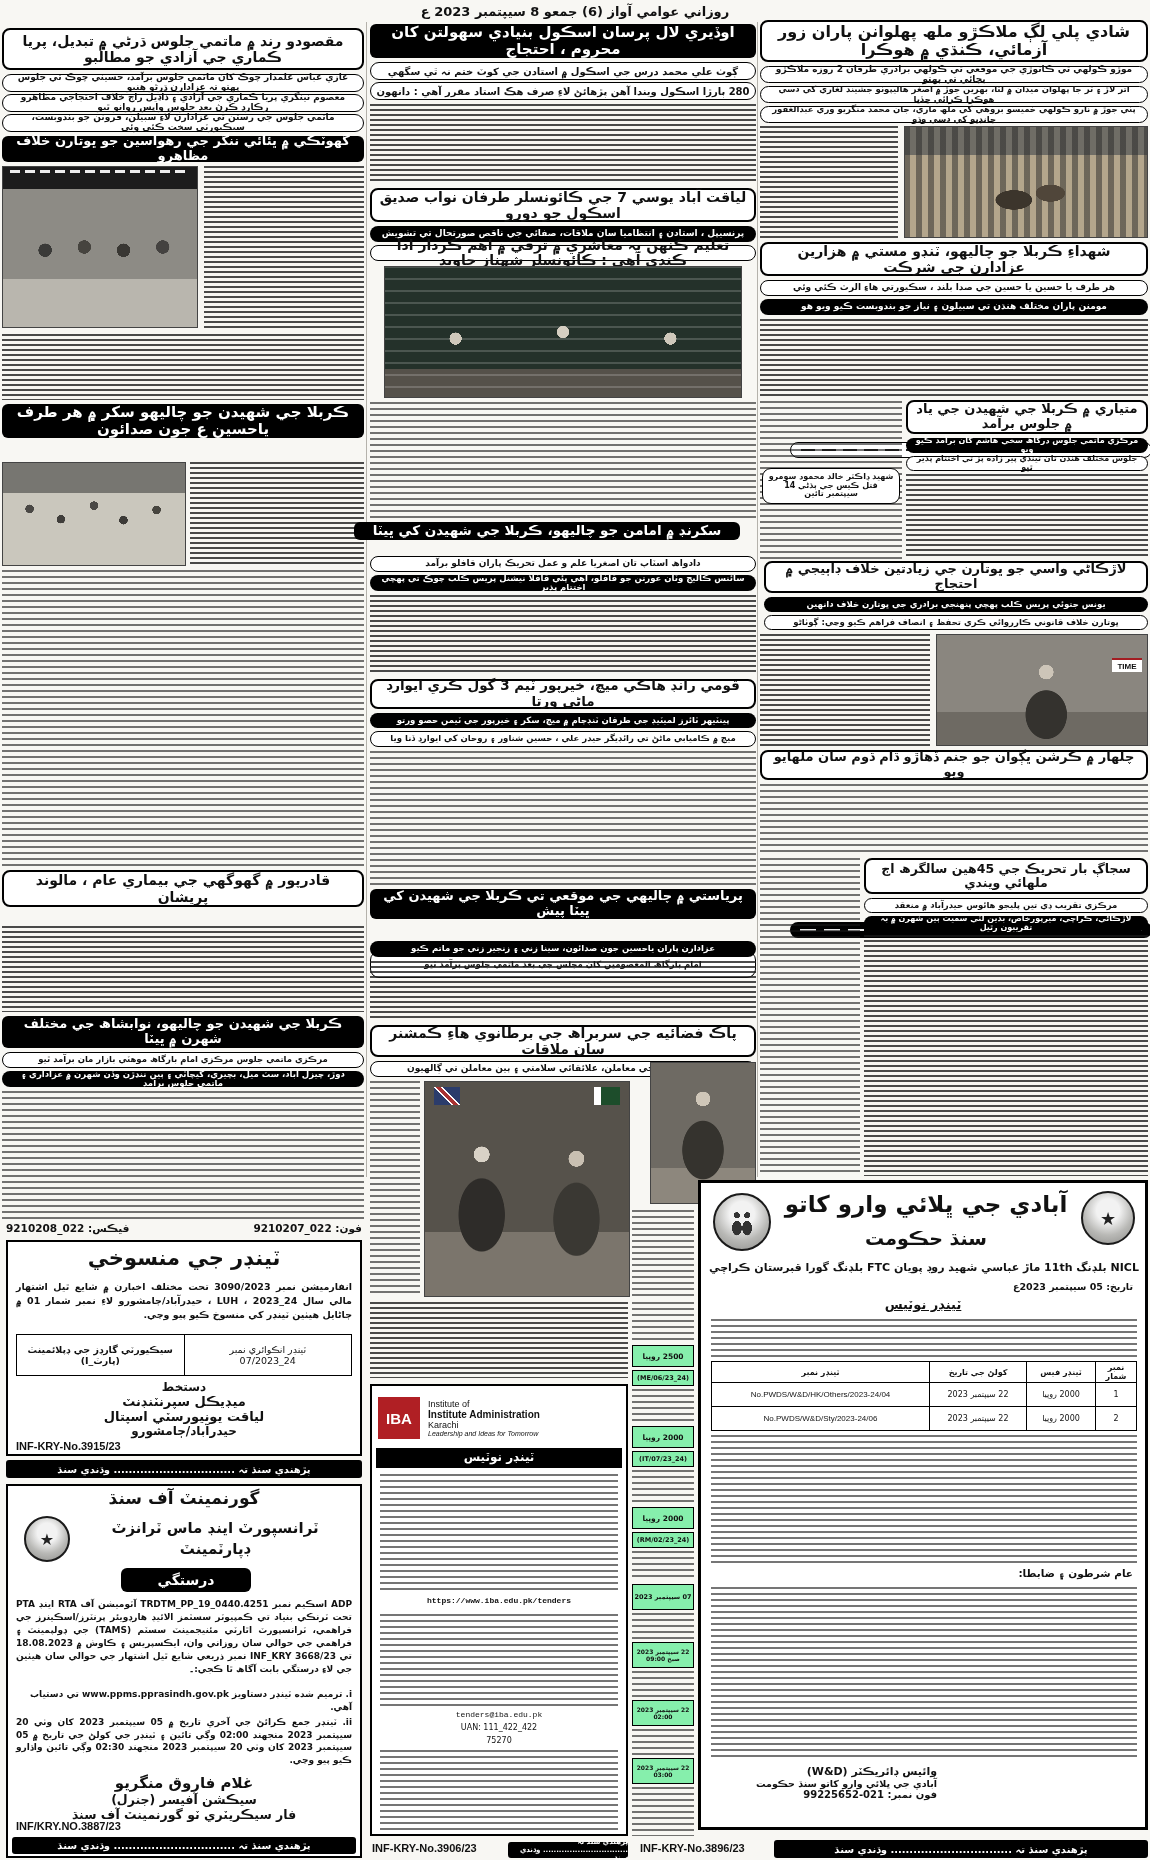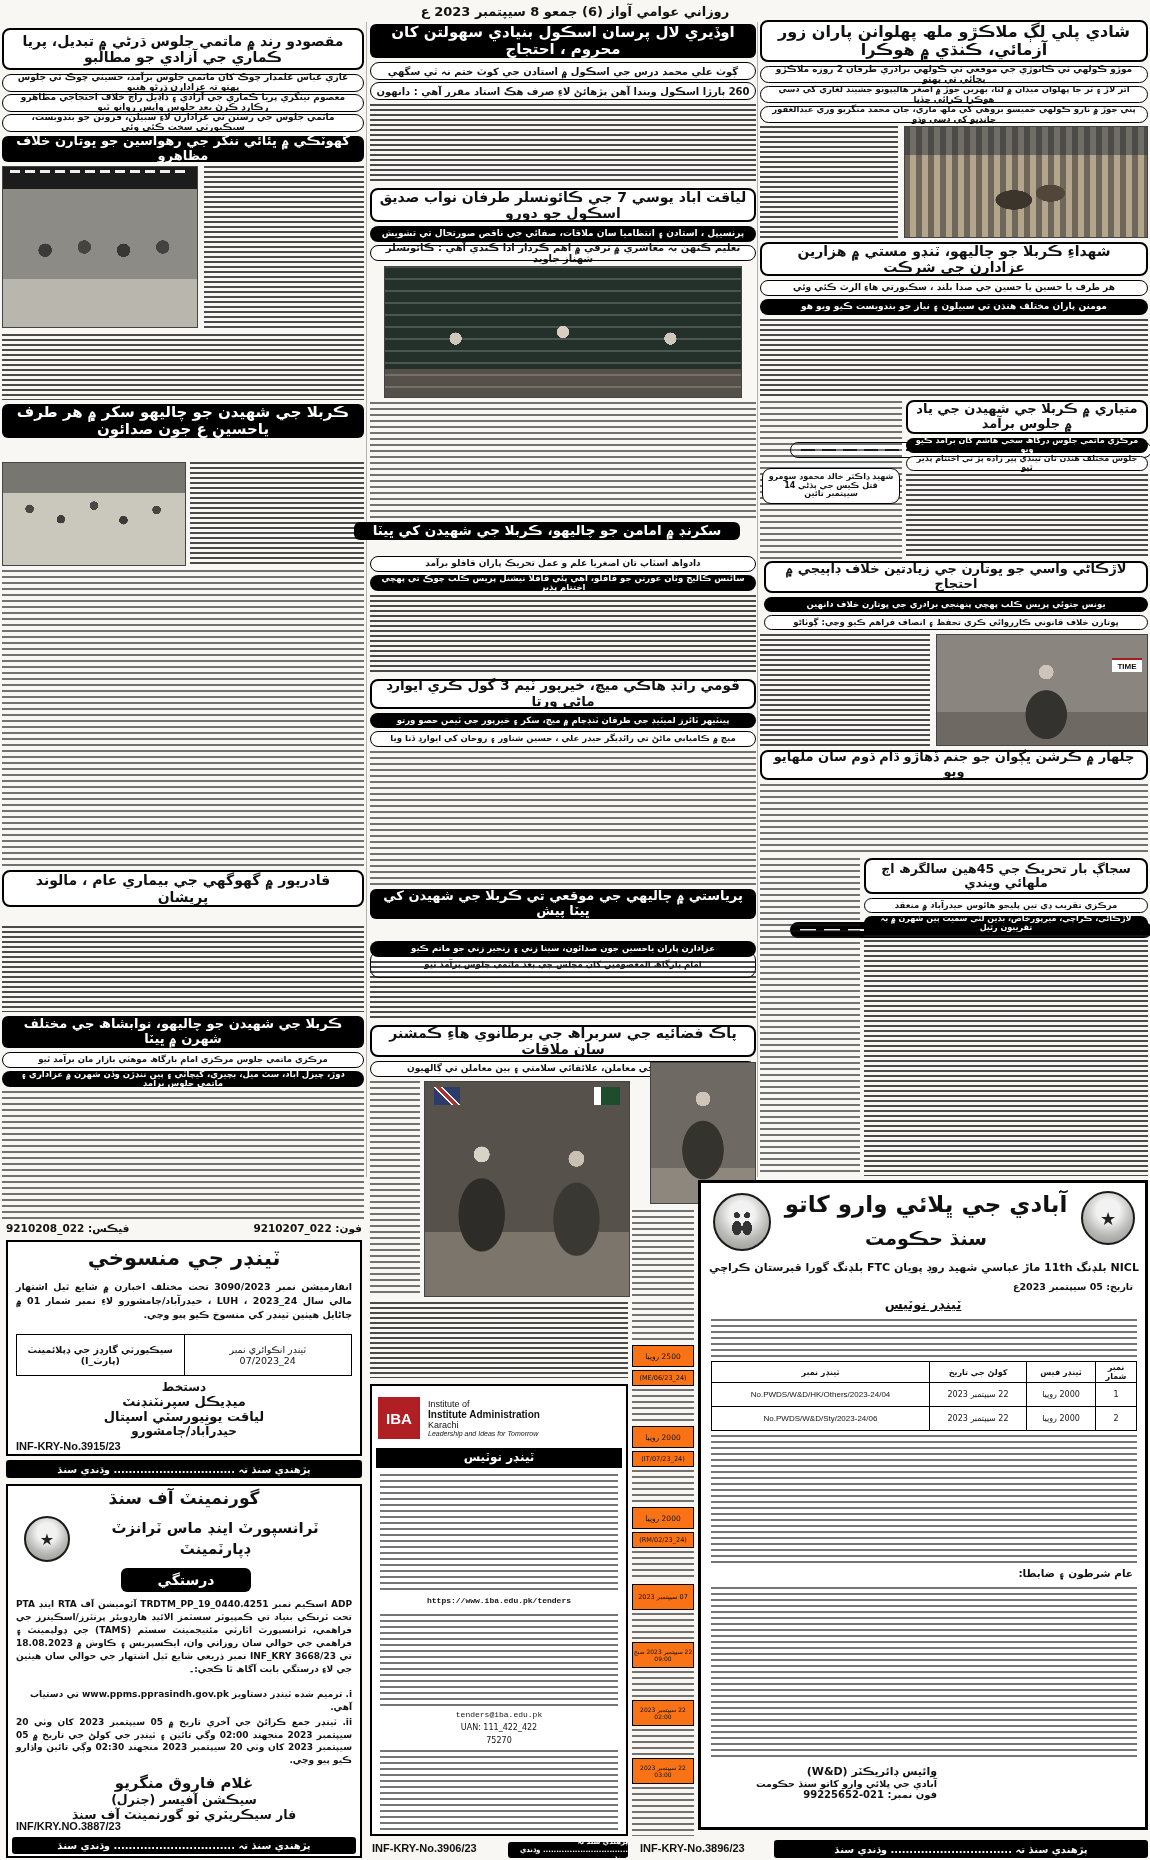--- a/index.html
+++ b/index.html
@@ -27,22 +27,22 @@
   .ph{box-shadow:inset 0 0 0 1px #444;background:#9a9a98;}
   .rule{background:#b5b2ab;}
   .ltr{direction:ltr;unicode-bidi:embed;}
   .inf{font-weight:bold;font-size:11px;direction:ltr;text-align:left;font-family:"Liberation Sans",sans-serif;}
   .strip{background:#000;color:#fff;font-weight:bold;display:flex;align-items:center;justify-content:center;
          border-radius:3px;font-size:10px;letter-spacing:.5px;}
   .crest{border-radius:50%;border:2px solid #1a1a1a;background:radial-gradient(circle at 50% 35%,#f2f2f2 0 28%,#b9b9b6 60%,#8b8b88 100%);
          display:flex;align-items:center;justify-content:center;color:#222;}
   .tbl{border-collapse:collapse;width:100%;table-layout:fixed;}
   .tbl td,.tbl th{border:1px solid #000;text-align:center;vertical-align:middle;padding:1px 2px;overflow:hidden;}
-  .small-cell{border:1px solid #000;background:#f97316;display:flex;align-items:center;justify-content:center;
-         text-align:center;font-weight:normal;}
+  .small-cell{border:1px solid #000;background:#86efac;display:flex;align-items:center;justify-content:center;
+         text-align:center;font-weight:bold;}
 </style>
 </head>
 <body>
 
 <div id="paper">
 
   <div class="b" style="top:4px;left:0;width:1150px;height:18px;text-align:center;font-size:13px;font-weight:bold;">روزاني عوامي آواز (6) جمعو 8 سيپتمبر 2023 ع</div>
 
   <div class="b rule" style="left:366px;top:22px;width:1px;height:1155px;"></div>
   <div class="b rule" style="left:757px;top:22px;width:1px;height:1155px;"></div>
@@ -128,26 +128,26 @@
       <div style="font-size:15px;">غلام فاروق منگريو</div>
       <div style="font-size:12.5px;">سيڪشن آفيسر (جنرل)</div>
       <div style="font-size:12.5px;">فار سيڪريٽري ٽو گورنمينٽ آف سنڌ</div>
     </div>
     <div class="b inf" style="left:8px;top:334px;width:170px;">INF/KRY.NO.3887/23</div>
     <div class="b strip" style="left:4px;bottom:2px;width:344px;height:17px;">پڙهندي سنڌ تہ ................................ وڌندي سنڌ</div>
   </div>
 
   <div class="b hblk" style="left:370px;top:24px;width:386px;height:34px;font-size:15px;">اوڏيري لال پرسان اسڪول بنيادي سهولتن کان محروم ، احتجاج</div>
   <div class="b sbox" style="left:370px;top:62px;width:386px;height:18px;font-size:10px;">ڳوٺ علي محمد درس جي اسڪول ۾ استادن جي کوٽ ختم نہ ٿي سگهي</div>
-  <div class="b sbox" style="left:370px;top:82px;width:386px;height:18px;font-size:10px;">260 ٻارڙا اسڪول ويندا آهن پڙهائڻ لاءِ صرف هڪ استاد مقرر آهي : دانهون</div>
+  <div class="b sbox" style="left:370px;top:82px;width:386px;height:18px;font-size:10px;">280 ٻارڙا اسڪول ويندا آهن پڙهائڻ لاءِ صرف هڪ استاد مقرر آهي : دانهون</div>
   <div class="b gk" style="left:370px;top:104px;width:386px;height:80px;"></div>
 
   <div class="b hbox" style="left:370px;top:188px;width:386px;height:34px;font-size:14px;">لياقت آباد يوسي 7 جي ڪائونسلر طرفان نواب صديق اسڪول جو دورو</div>
   <div class="b sblk" style="left:370px;top:226px;width:386px;height:16px;font-size:9px;">پرنسيپل ، استادن ۽ انتظاميا سان ملاقات، صفائي جي ناقص صورتحال تي تشويش</div>
-  <div class="b sbox" style="left:370px;top:245px;width:386px;height:16px;font-size:10px;">تعليم ڪنهن بہ معاشري ۾ ترقي ۾ اهم ڪردار ادا ڪندي آهي : ڪائونسلر شهناز جاويد</div>
+  <div class="b sbox" style="left:370px;top:245px;width:386px;height:16px;font-size:14px;">تعليم ڪنهن بہ معاشري ۾ ترقي ۾ اهم ڪردار ادا ڪندي آهي : ڪائونسلر شهناز جاويد</div>
 
   <div class="b ph" style="left:384px;top:266px;width:358px;height:132px;
        background:
         radial-gradient(circle 10px at 20% 55%, #cfc8bb 0 60%, transparent 62%),
         radial-gradient(circle 10px at 50% 50%, #d6cfc2 0 60%, transparent 62%),
         radial-gradient(circle 10px at 80% 55%, #cfc8bb 0 60%, transparent 62%),
         repeating-linear-gradient(to bottom, rgba(255,255,255,.18) 0 2px, transparent 2px 12px),
         linear-gradient(180deg,#24312a 0 78%, #55514a 78% 100%);"></div>
   <div class="b gk2" style="left:370px;top:402px;width:386px;height:116px;"></div>
 

